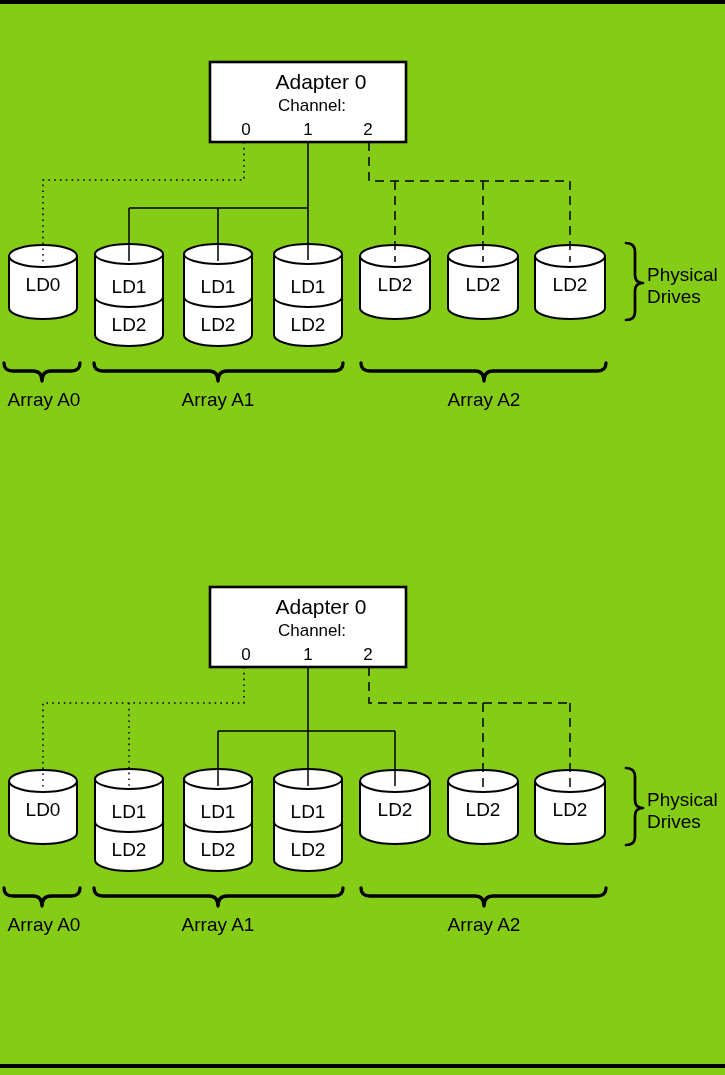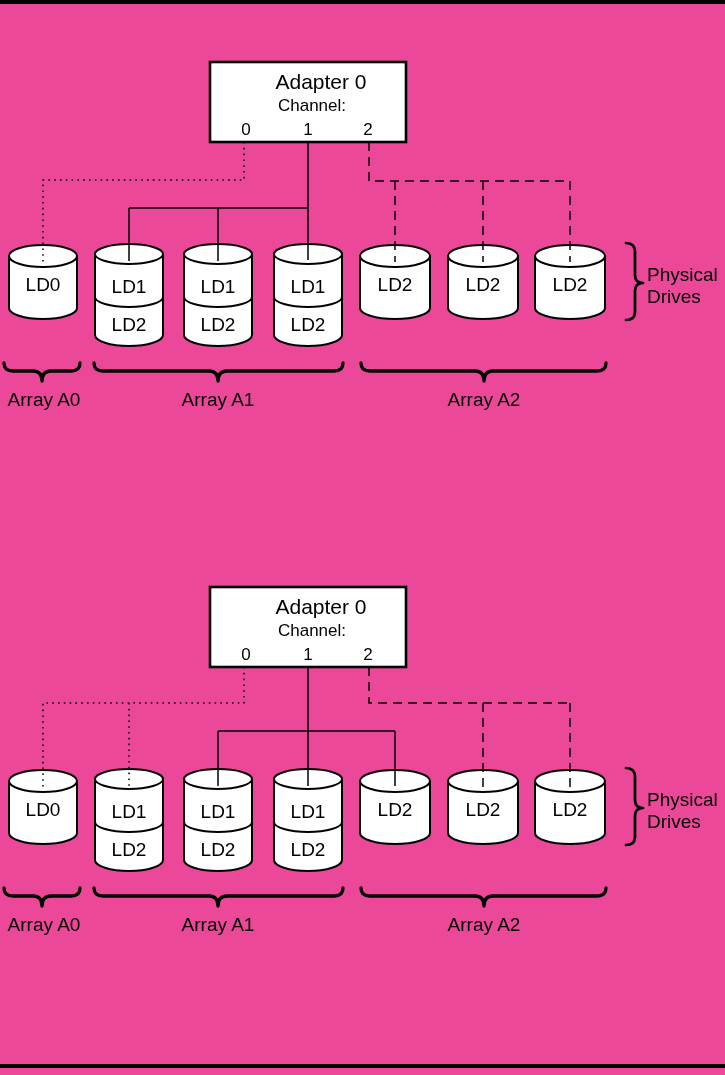--- a/index.html
+++ b/index.html
@@ -4,21 +4,21 @@
 <style>
   html, body {
     margin: 0;
     padding: 0;
     background: #ffffff;
   }
   .page {
     position: relative;
     width: 725px;
     height: 1075px;
-    background: #ec4899;
+    background: #84cc16;
     overflow: hidden;
   }
   svg text {
     font-family: "Liberation Sans", sans-serif;
     fill: #000000;
   }
   .t-title  { font-size: 21px; text-anchor: middle; }
   .t-chan   { font-size: 17px; text-anchor: middle; }
   .t-digit  { font-size: 17px; text-anchor: middle; }
   .t-ld     { font-size: 19px; text-anchor: middle; }

